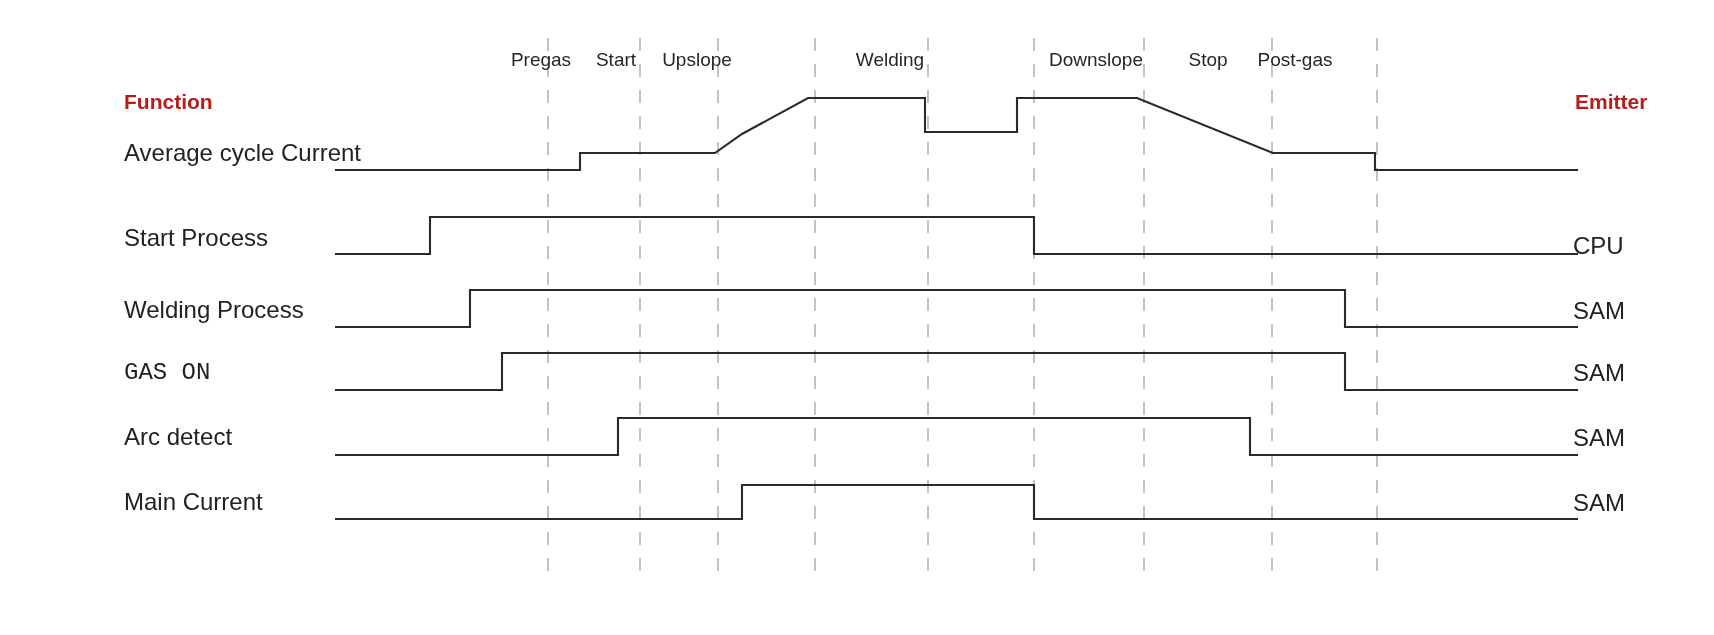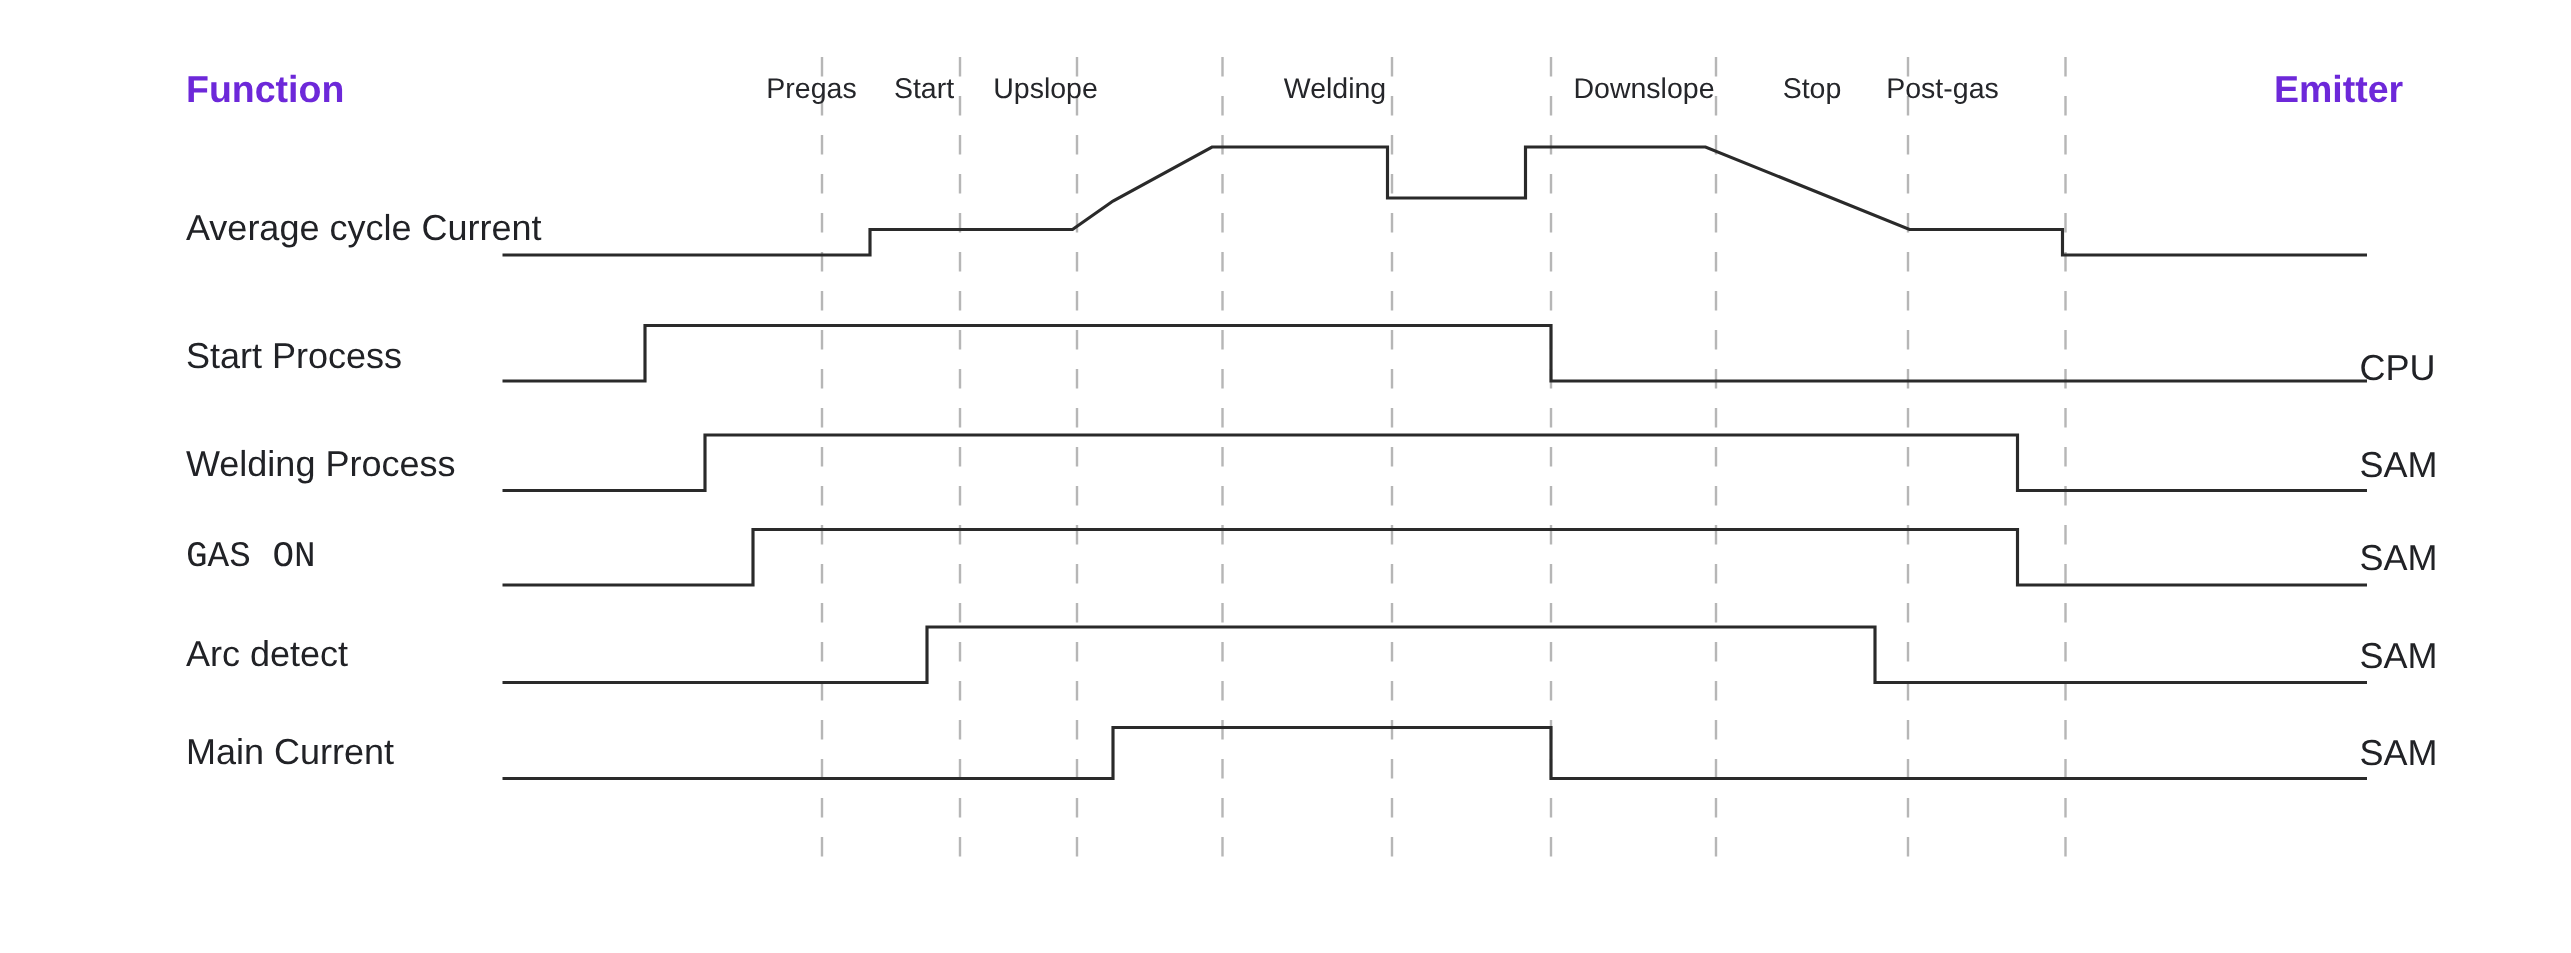--- a/index.html
+++ b/index.html
@@ -10,26 +10,27 @@
     font-family:"Liberation Sans", sans-serif;
     color:#1c1c1c;
     overflow:hidden;
     position:relative;
   }
   #diagram-root{position:relative;width:1714px;height:635px;}
 
   .hdr{
     position:absolute;
     font-weight:bold;
-    font-size:25px;
-    color:#6d28d9;
+    font-size:21px;
+    color:#b91c1c;
     white-space:nowrap;
+    margin-top:44px;
   }
   #hdr-function{left:124px;top:46px;}
-  #hdr-emitter{left:1516px;top:46px;}
+  #hdr-emitter{left:1575px;top:46px;}
 
   .phase-label{
     position:absolute;
     font-size:19px;
     color:#25262a;
     white-space:nowrap;
     transform:translateX(-50%);
     top:49px;
   }
 

